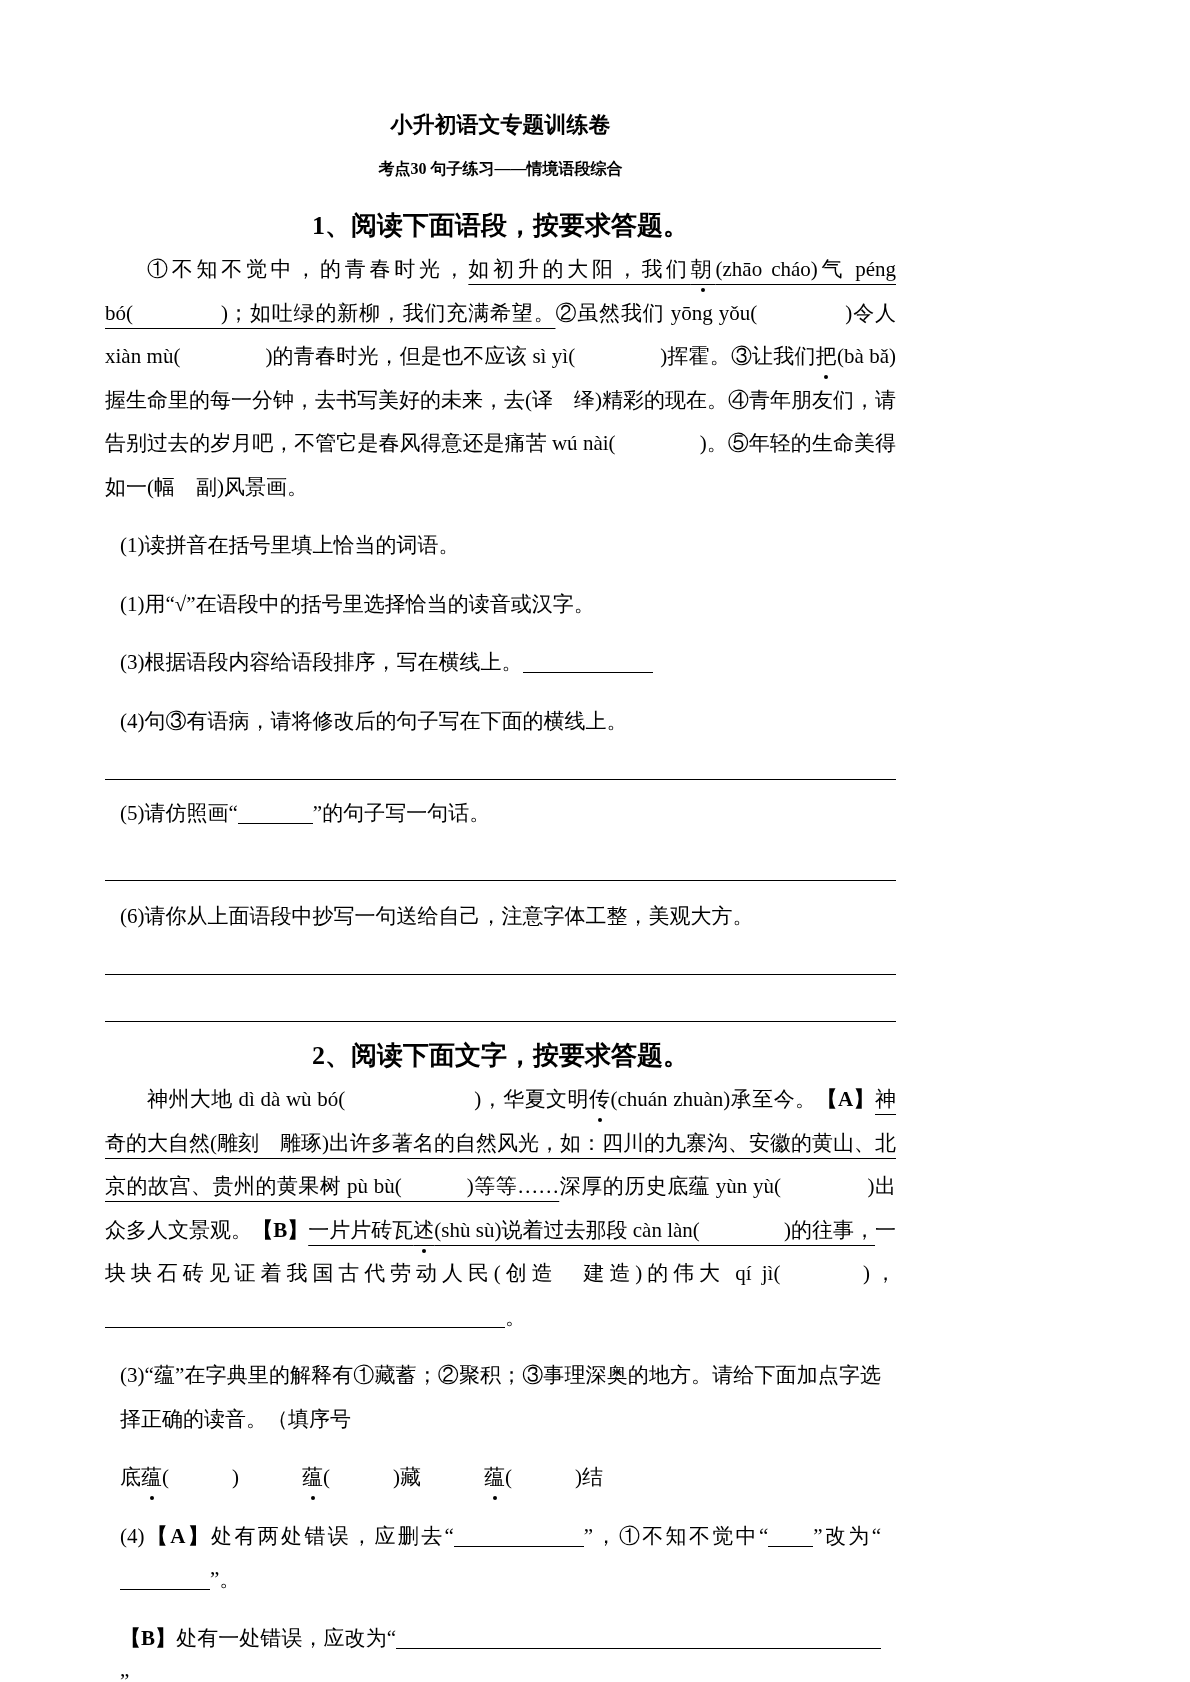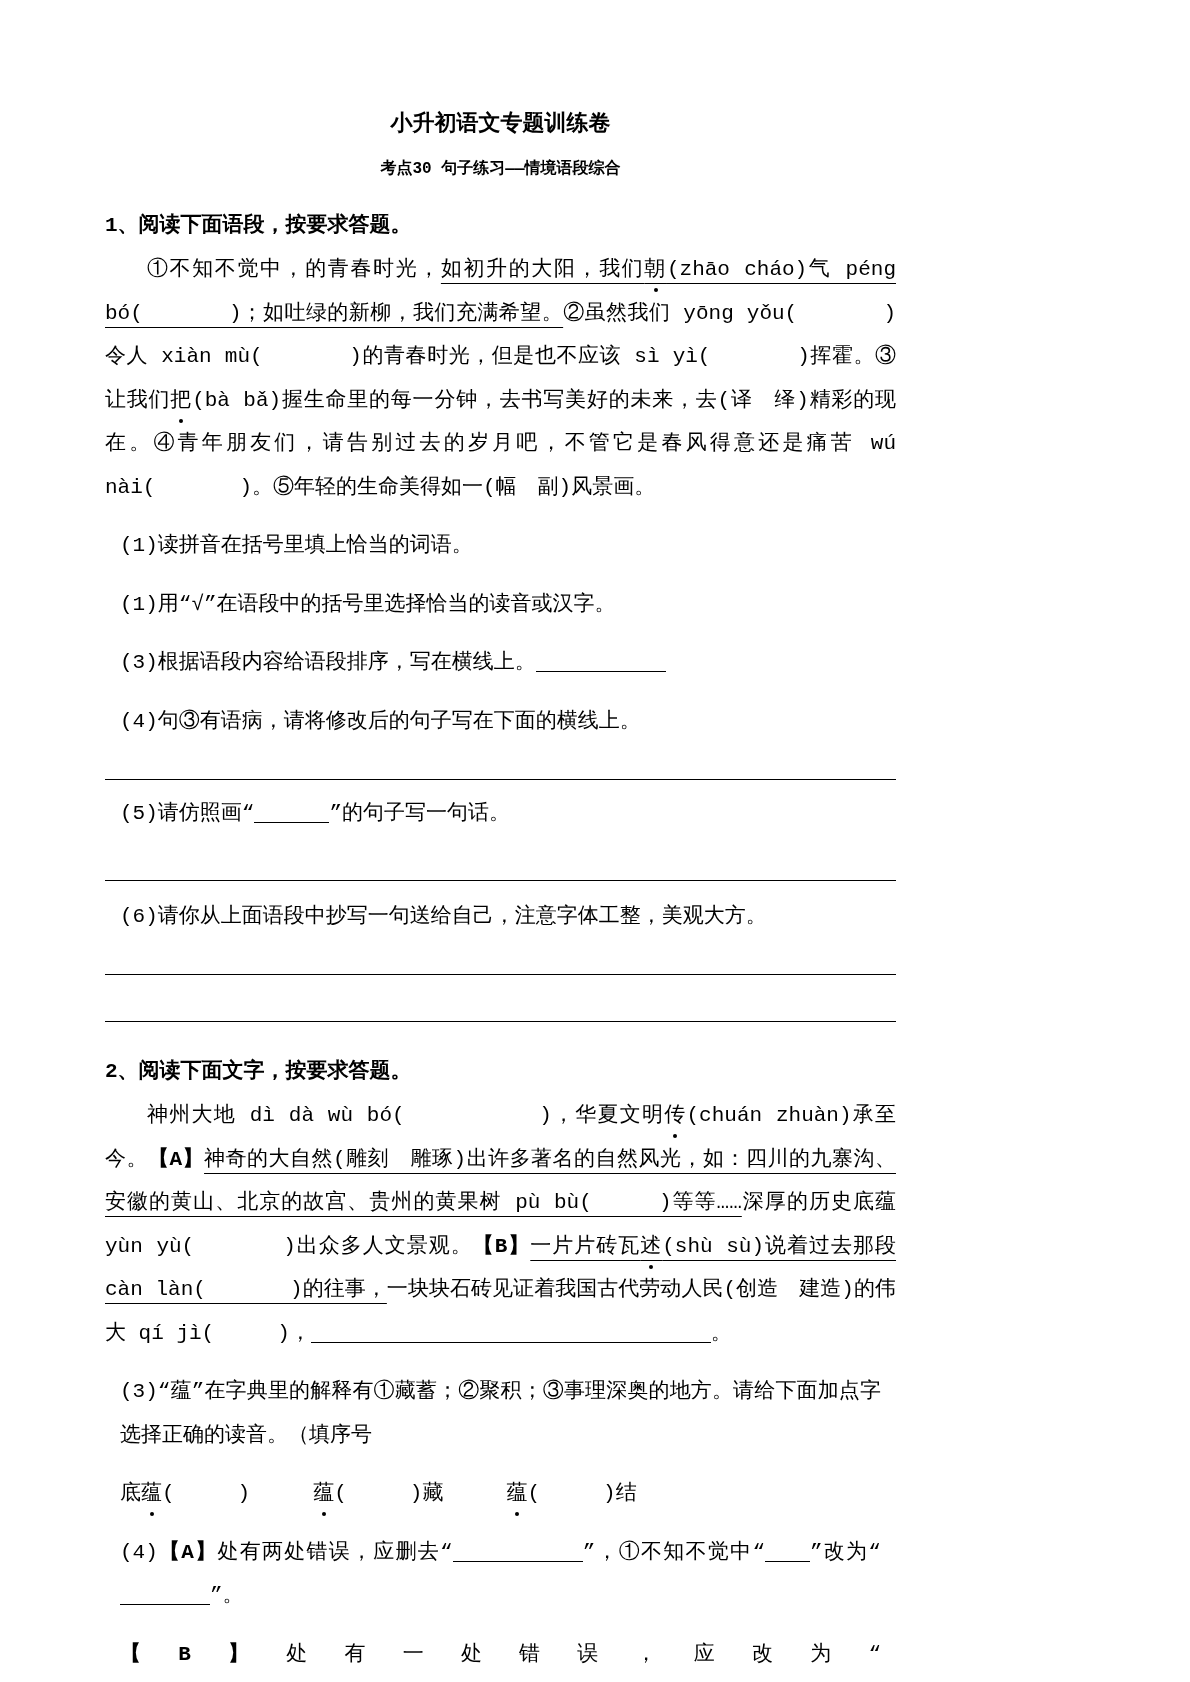--- a/index.html
+++ b/index.html
@@ -1,41 +1,41 @@
 <!DOCTYPE html>
 <html><head>
 <meta charset="utf-8">
 <style>
   html,body{margin:0;padding:0;background:#ffffff;}
   .page{
     width:969px;height:1682px;background:#fff;box-sizing:border-box;
     padding:110px 73px 0 105px;color:#000;
-    font-family:Liberation Mono, monospace;
+    font-family:Liberation Serif, serif;
     font-size:21px;overflow:hidden;position:relative;
   }
   .title{font-size:22px;font-weight:bold;text-align:center;margin:0;line-height:30px;}
   .subtitle{font-size:16px;font-weight:bold;text-align:center;margin:14px 0 0;line-height:30px;}
-  .q-heading{font-size:21px;font-weight:bold;margin:24px 0 0;line-height:36px;}
+  .q-heading{font-size:26px;font-weight:bold;margin:24px 0 0;line-height:36px;text-align:center;}
   .passage{margin:4px 0 0;line-height:43.5px;text-align:justify;text-indent:2em;}
   .item{margin:15px;line-height:43.5px;text-align:justify;}
   .b{font-weight:bold;}
   .ul{text-decoration:underline;text-underline-offset:8px;text-decoration-thickness:1px;}
   .dot{position:relative;}
   .dot::after{content:"";position:absolute;left:50%;transform:translateX(-50%);
     bottom:-11px;width:4px;height:4px;border-radius:50%;background:#000;}
   .blank{display:inline-block;border-bottom:1px solid #000;height:4px;vertical-align:-4px;}
   .w75{width:75px}.w130{width:130px}.w45{width:45px}.w90{width:90px}.w400{width:400px}.w485{width:485px}
   .answer-line{border-bottom:1.4px solid #000;height:0;}
   .m-after-q4{margin-top:36px;}
   .m-item5{margin-top:12px;}
   .m-line2{margin-top:44px;}
   .m-item6{margin-top:14px;}
   .m-line3{margin-top:36px;}
   .m-line4{margin-top:46px;}
-  .m-q2{margin-top:32px;}
+  .m-q2{margin-top:16px;}
   .m-sm{margin-top:4px;}
   .footer{text-align:center;margin:46px 0 0;font-size:24px;line-height:30px;}
 </style>
 </head>
 <body>
 
 <div class="page">
 
   <h1 class="title">小升初语文专题训练卷</h1>
   <h2 class="subtitle">考点30 句子练习——情境语段综合</h2>

